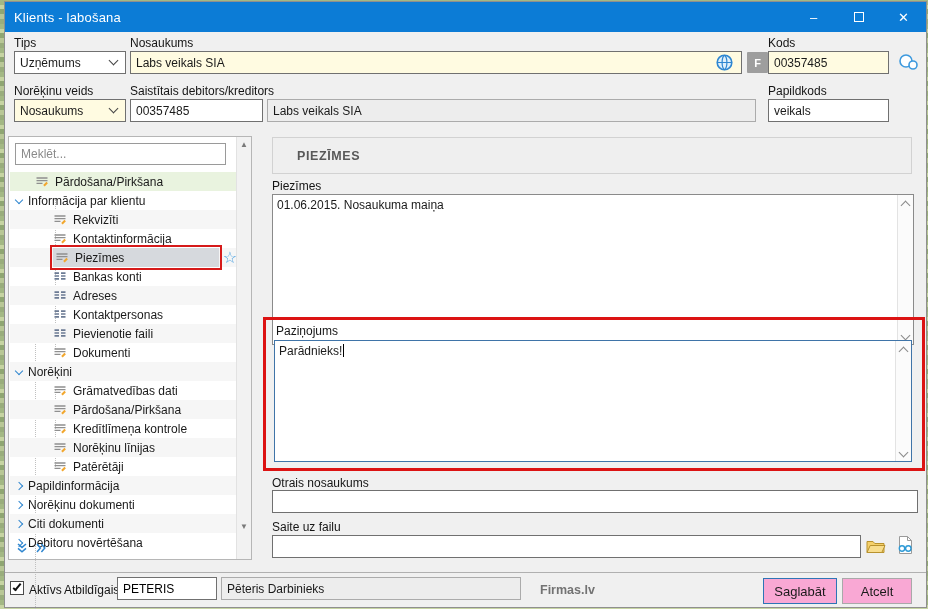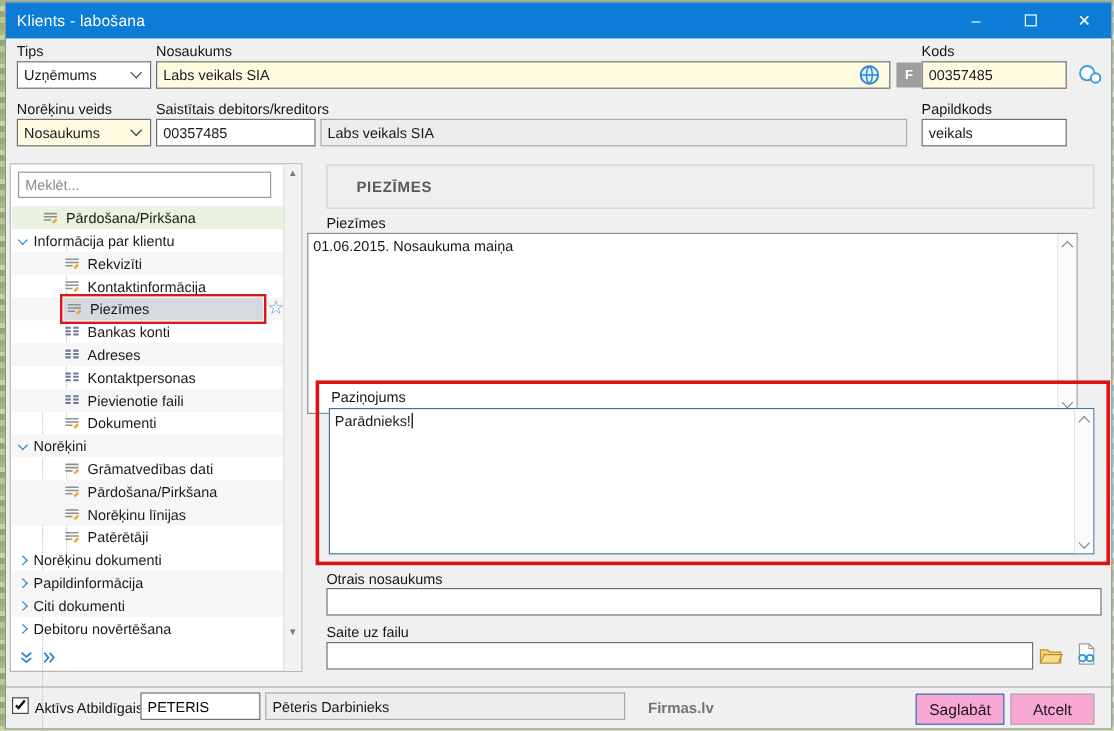--- a/index.html
+++ b/index.html
@@ -258,45 +258,54 @@
       </div>
       <div class="trow alt" style="padding-left: 43px;">
         <span class="ticon">
           <svg width="14" height="12" viewBox="0 0 14 12">
             <path d="M1.5 2h11M1.5 4.7h11M1.5 7.4h6" stroke="#8f8f8f" stroke-width="1.3" fill="none"></path>
             <path d="M8.2 9l3.2-3.2 1.5 1.5-3.2 3.2z" fill="#f2a72e"></path>
           </svg>
         </span>
         <span class="tlabel">Pārdošana/Pirkšana</span>
       </div>
+      <div class="trow" style="padding-left: 43px;">
+        <span class="ticon">
+          <svg width="14" height="12" viewBox="0 0 14 12">
+            <path d="M1.5 2h11M1.5 4.7h11M1.5 7.4h6" stroke="#8f8f8f" stroke-width="1.3" fill="none"></path>
+            <path d="M8.2 9l3.2-3.2 1.5 1.5-3.2 3.2z" fill="#f2a72e"></path>
+          </svg>
+        </span>
+        <span class="tlabel">Kredītlīmeņa kontrole</span>
+      </div>
       <div class="trow alt" style="padding-left: 43px;">
         <span class="ticon">
           <svg width="14" height="12" viewBox="0 0 14 12">
             <path d="M1.5 2h11M1.5 4.7h11M1.5 7.4h6" stroke="#8f8f8f" stroke-width="1.3" fill="none"></path>
             <path d="M8.2 9l3.2-3.2 1.5 1.5-3.2 3.2z" fill="#f2a72e"></path>
           </svg>
         </span>
         <span class="tlabel">Norēķinu līnijas</span>
       </div>
       <div class="trow" style="padding-left: 43px;">
         <span class="ticon">
           <svg width="14" height="12" viewBox="0 0 14 12">
             <path d="M1.5 2h11M1.5 4.7h11M1.5 7.4h6" stroke="#8f8f8f" stroke-width="1.3" fill="none"></path>
             <path d="M8.2 9l3.2-3.2 1.5 1.5-3.2 3.2z" fill="#f2a72e"></path>
           </svg>
         </span>
         <span class="tlabel">Patērētāji</span>
+      </div>
+      <div class="trow alt" style="padding-left: 6px;">
+        <span class="tchev right"></span>
+        <span class="tlabel">Papildinformācija</span>
       </div>
       <div class="trow" style="padding-left: 6px;">
         <span class="tchev right"></span>
         <span class="tlabel">Norēķinu dokumenti</span>
-      </div>
-      <div class="trow alt" style="padding-left: 6px;">
-        <span class="tchev right"></span>
-        <span class="tlabel">Papildinformācija</span>
       </div>
       <div class="trow alt" style="padding-left: 6px;">
         <span class="tchev right"></span>
         <span class="tlabel">Citi dokumenti</span>
       </div>
       <div class="trow" style="padding-left: 6px;">
         <span class="tchev right"></span>
         <span class="tlabel">Debitoru novērtēšana</span>
       </div>
     </div>
@@ -316,21 +325,21 @@
         </svg>
     </span>
   </div>
 </div>
 
 <div class="secheader">
   <span>PIEZĪMES</span>
 </div>
 
 <span class="flabel" style="left:272px;top:179px">Piezīmes</span>
-<div class="tarea" style="left:256px;top:194px;width:642px;height:151px">
+<div class="tarea" style="left:272px;top:194px;width:642px;height:151px">
   <div class="tatext">01.06.2015. Nosaukuma maiņa</div>
   <div class="tascroll">
     <span class="schev up"></span>
     <span class="schev dn"></span>
   </div>
 </div>
 
 <div class="redbox"></div>
 <span class="flabel" style="left:276px;top:324px">Paziņojums</span>
 <div class="tarea focused" style="left:274px;top:340px;width:638px;height:122px">

